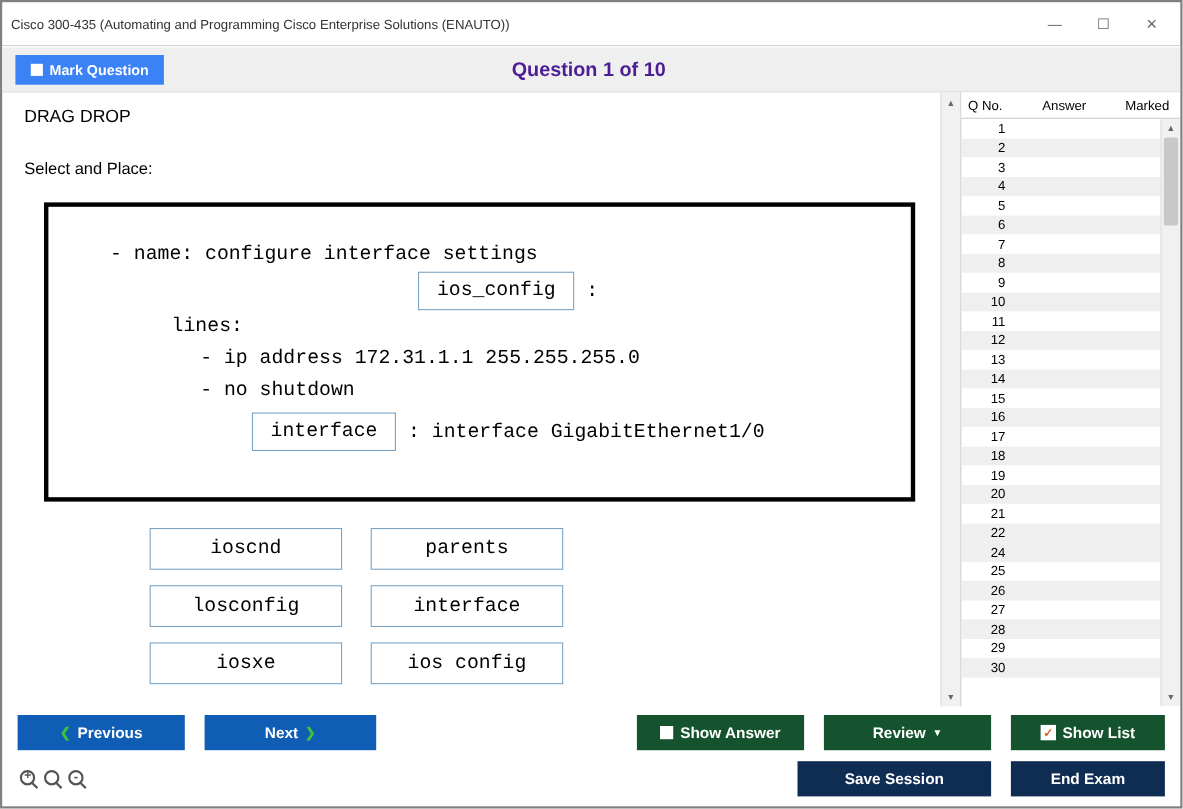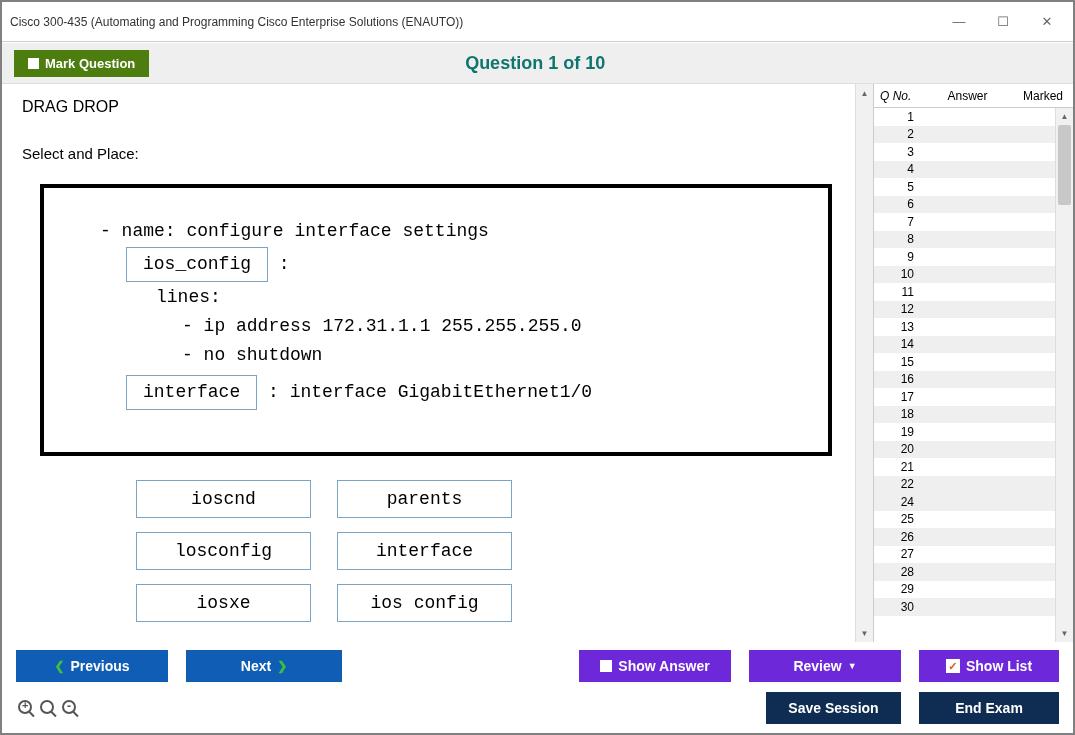--- a/index.html
+++ b/index.html
@@ -4,71 +4,71 @@
 <style>
 * { box-sizing: border-box; margin: 0; padding: 0; }
 body { font-family: Arial, sans-serif; background: #fff; width: 1075px; height: 735px; overflow: hidden; border: 2px solid #808080; position: relative; }
 
 .titlebar { height: 40px; display: flex; align-items: center; padding: 0 8px; font-size: 12px; color: #333; border-bottom: 1px solid #ccc; }
 .titlebar .title { flex: 1; }
 .win-controls { display: flex; gap: 8px; }
 .win-btn { width: 36px; height: 20px; display: flex; align-items: center; justify-content: center; font-size: 13px; color: #666; cursor: default; }
 
 .top-bar { height: 42px; background: #efefef; display: flex; align-items: center; padding: 0 12px; border-top: 1px solid #fff; border-bottom: 1px solid #ddd; }
-.mark-btn { background: #4d7c0f; color: #fff; border: none; padding: 6px 14px; font-size: 13px; font-weight: bold; display: flex; align-items: center; gap: 6px; cursor: pointer; }
+.mark-btn { background: #3b82f6; color: #fff; border: none; padding: 6px 14px; font-size: 13px; font-weight: bold; display: flex; align-items: center; gap: 6px; cursor: pointer; }
 .mark-btn .box { width: 11px; height: 11px; background: #fff; display: inline-block; }
-.question-title { flex: 1; text-align: center; font-size: 18px; font-weight: bold; color: #0f766e; margin-left: -140px; }
+.question-title { flex: 1; text-align: center; font-size: 18px; font-weight: bold; color: #4c1d95; margin-left: -140px; }
 
 .main-area { display: flex; height: 558px; }
 .content-wrap { flex: 1; position: relative; display: flex; flex-direction: column; }
 .content { flex: 1; padding: 14px 20px; overflow: hidden; font-size: 15px; color: #000; position: relative; }
 .content h3 { font-size: 16px; font-weight: normal; margin-bottom: 29px; }
 .instr { margin-bottom: 16px; line-height: 1.35; }
 .select-place { margin-bottom: 22px; }
 
 .code-box { border: 4px solid #000; padding: 28px 30px 40px 56px; font-family: "Courier New", monospace; font-size: 18px; line-height: 1.5; margin: 0 0 24px 18px; width: 792px; }
 .code-line { margin: 2px 0; }
 .drop-filled { display: inline-block; border: 1px solid #7aa3c4; padding: 3px 16px; background: #fff; font-family: "Courier New", monospace; font-size: 18px; vertical-align: middle; }
-.indent1 { padding-left: 26px; }
+.indent1 { padding-left: 26px; text-align: center; }
 .indent2 { padding-left: 56px; }
 .indent3 { padding-left: 82px; }
 
 .options-grid { display: grid; grid-template-columns: 175px 175px; gap: 14px 26px; margin-left: 114px; }
 .opt-box { border: 1px solid #7aa3c4; padding: 8px 0; text-align: center; font-family: "Courier New", monospace; font-size: 18px; background: #fff; cursor: grab; }
 
 .scroll-arrows { width: 18px; display: flex; flex-direction: column; border-left: 1px solid #ddd; background: #f1f1f1; }
 .scroll-arrow { height: 18px; display: flex; align-items: center; justify-content: center; font-size: 8px; color: #666; cursor: pointer; }
 .scroll-spacer { flex: 1; }
 
 .side-panel { width: 200px; border-left: 1px solid #ccc; display: flex; flex-direction: column; font-size: 12px; }
 .side-header { display: flex; height: 24px; align-items: center; border-bottom: 1px solid #ccc; background: #fff; }
-.side-header div:nth-child(1) { width: 48px; padding-left: 6px; font-style: italic; }
+.side-header div:nth-child(1) { width: 48px; padding-left: 6px; }
 .side-header div:nth-child(2) { flex: 1; text-align: center; }
 .side-header div:nth-child(3) { width: 60px; text-align: center; }
 .side-body { flex: 1; overflow: hidden; position: relative; display: flex; }
 .side-rows { flex: 1; }
 .side-row { height: 17.5px; display: flex; align-items: center; }
 .side-row.even { background: #efefef; }
 .side-row .num { width: 48px; text-align: right; padding-right: 8px; }
 .side-scroll { width: 18px; background: #f1f1f1; border-left: 1px solid #ddd; position: relative; }
 .side-scroll-up, .side-scroll-down { height: 17px; display: flex; align-items: center; justify-content: center; font-size: 8px; color: #666; cursor: pointer; }
 .side-thumb { position: absolute; top: 17px; left: 2px; right: 2px; height: 80px; background: #c8c8c8; border-radius: 2px; }
 
 .bottom-bar { padding: 8px 14px 0 14px; display: flex; flex-direction: column; gap: 10px; }
 .btn-row { display: flex; gap: 18px; align-items: center; }
 .btn { border: none; padding: 8px 0; font-size: 14px; font-weight: bold; color: #fff; display: flex; align-items: center; justify-content: center; gap: 6px; cursor: pointer; }
 .btn.blue { background: #0f5db5; }
-.btn.orange { background: #6d28d9; }
+.btn.orange { background: #14532d; }
 .btn.navy { background: #0f2c52; }
 .btn.prev { width: 152px; }
 .btn.next { width: 156px; }
 .btn.show-answer { width: 152px; }
 .btn.review { width: 152px; justify-content: center; padding: 8px 12px; }
 .btn.show-list { width: 140px; }
-.btn.save-session { width: 135px; }
+.btn.save-session { width: 176px; }
 .btn.end-exam { width: 140px; }
 .chev { font-size: 12px; }
 .chev.green { color: #3cc23c; }
 .sq { width: 12px; height: 12px; background: #fff; display: inline-block; }
 .chk { width: 14px; height: 14px; background: #fff; display: inline-flex; align-items: center; justify-content: center; color: #d95c16; font-size: 11px; font-weight: bold; }
 .spacer { flex: 1; }
 
 .zoom-row { display: flex; gap: 8px; padding-left: 2px; align-items: center; }
 .zoom-ico { font-size: 18px; color: #555; font-weight: bold; cursor: pointer; position: relative; display: inline-block; }
 .magnifier { width: 14px; height: 14px; border: 2px solid #555; border-radius: 50%; display: inline-block; position: relative; }

